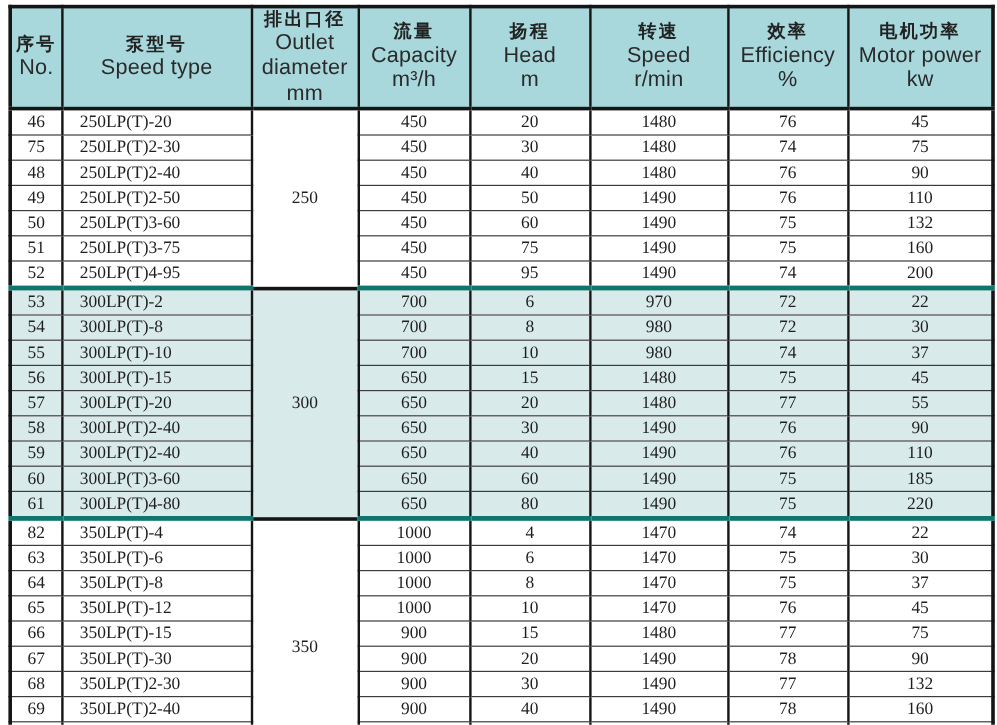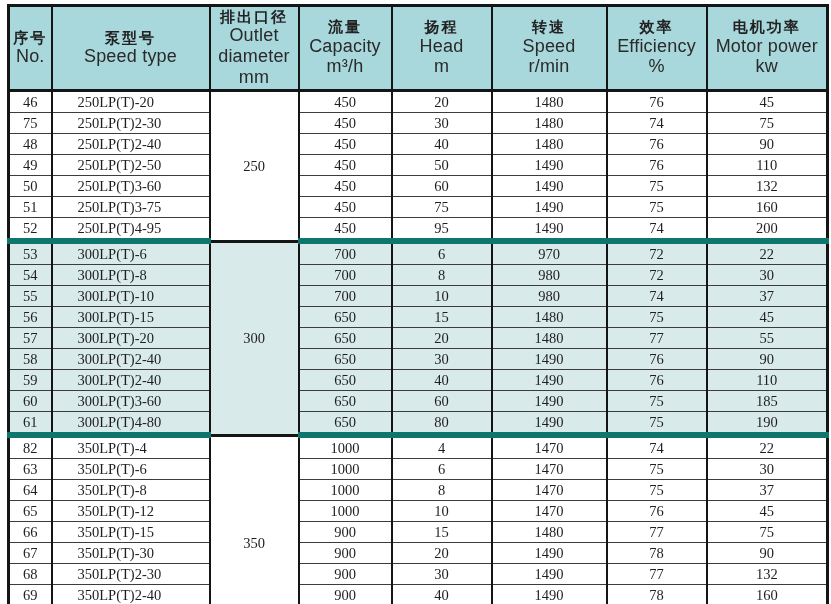--- a/index.html
+++ b/index.html
@@ -63,28 +63,28 @@
     height: 20px;
     padding: 0;
     line-height: 1;
     white-space: nowrap;
     overflow: hidden;
     background: #ffffff;
   }
   tbody tr.tint td { background: #d9eaea; }
   tbody td.c-type {
     text-align: left;
-    padding-left: 25px;
+    padding-left: 14px;
   }
   tbody td.c-dia {
     border-top: 1.5px solid #3c3c3c;
     border-bottom: 3px solid #151515;
     font-size: 14.5px;
   }
-  tbody tr.group-end td { border-bottom: 6px solid #0f766e; }
+  tbody tr.group-end td { border-bottom: 4px solid #0f766e; }
 </style>
 </head>
 <body>
 
 <div class="sheet">
   <table class="pump-table">
     <colgroup>
       <col style="width:43px">
       <col style="width:158px">
       <col style="width:89px">
@@ -196,21 +196,21 @@
           <td class="c-no">52</td>
           <td class="c-type">250LP(T)4-95</td>
           <td class="c-num">450</td>
           <td class="c-num">95</td>
           <td class="c-num">1490</td>
           <td class="c-num">74</td>
           <td class="c-num">200</td>
         </tr>
         <tr class="tint">
           <td class="c-no">53</td>
-          <td class="c-type">300LP(T)-6</td>
+          <td class="c-type">300LP(T)-2</td>
           <td class="c-dia" rowspan="9">300</td>
           <td class="c-num">700</td>
           <td class="c-num">6</td>
           <td class="c-num">970</td>
           <td class="c-num">72</td>
           <td class="c-num">22</td>
         </tr>
         <tr class="tint">
           <td class="c-no">54</td>
           <td class="c-type">300LP(T)-8</td>
@@ -274,21 +274,21 @@
           <td class="c-num">75</td>
           <td class="c-num">185</td>
         </tr>
         <tr class="tint group-end">
           <td class="c-no">61</td>
           <td class="c-type">300LP(T)4-80</td>
           <td class="c-num">650</td>
           <td class="c-num">80</td>
           <td class="c-num">1490</td>
           <td class="c-num">75</td>
-          <td class="c-num">190</td>
+          <td class="c-num">220</td>
         </tr>
         <tr>
           <td class="c-no">82</td>
           <td class="c-type">350LP(T)-4</td>
           <td class="c-dia" rowspan="10">350</td>
           <td class="c-num">1000</td>
           <td class="c-num">4</td>
           <td class="c-num">1470</td>
           <td class="c-num">74</td>
           <td class="c-num">22</td>

